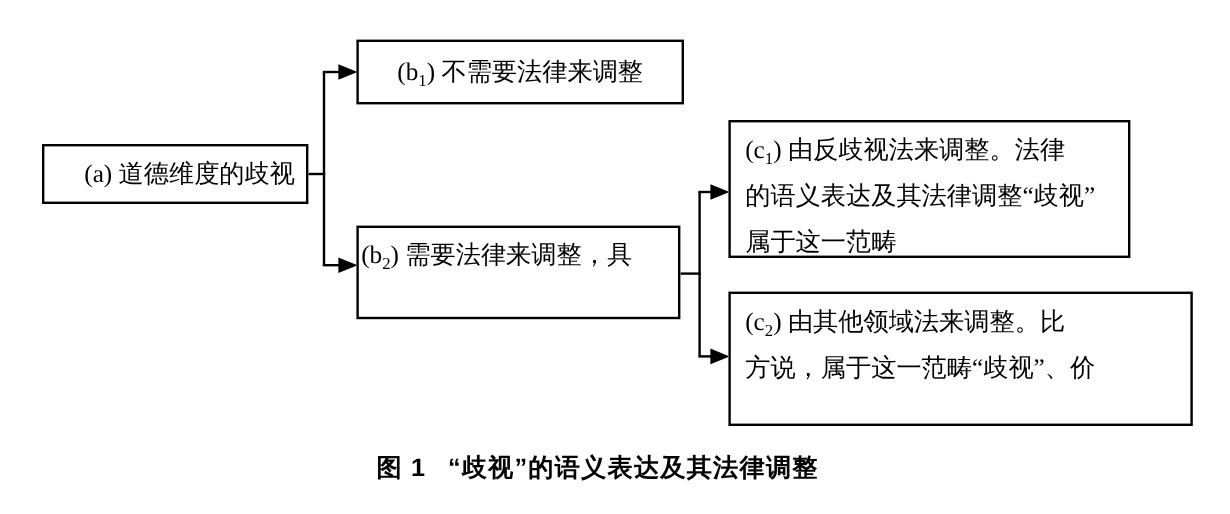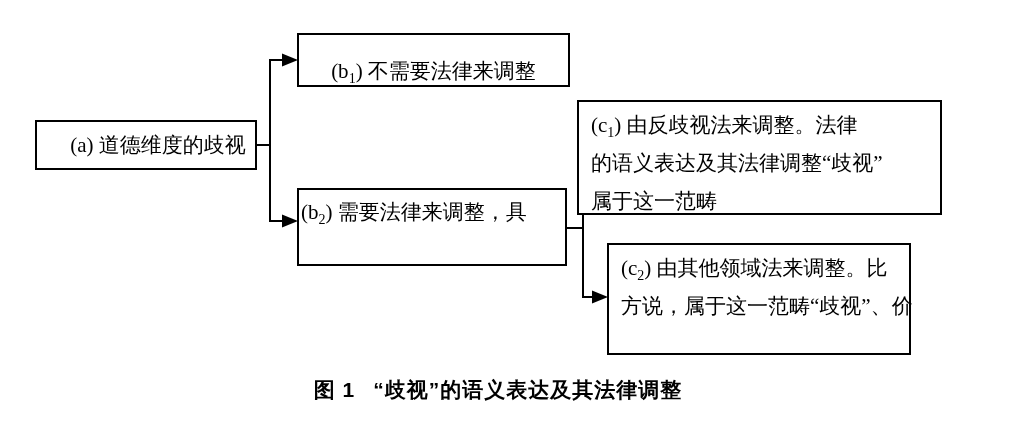--- a/index.html
+++ b/index.html
@@ -32,34 +32,34 @@
     font-size: 14px;
     line-height: 0;
     vertical-align: -5px;
   }
   .box-a {
     left: 35px; top: 120px; width: 222px; height: 50px;
     display: flex; align-items: center; justify-content: center; padding-left: 24px;
   }
   .box-b1 {
     left: 297px; top: 33px; width: 273px; height: 54px;
-    display: flex; align-items: flex-end; justify-content: center;
+    display: flex; align-items: center; justify-content: center;
   }
   .box-b2 {
     left: 297px; top: 188px; width: 270px; height: 78px;
     padding: 3px 6px 0 2px;
     line-height: 38px;
   }
   .box-c1 {
-    left: 577px; top: 100px; width: 365px; height: 115px;
+    left: 607px; top: 100px; width: 335px; height: 115px;
     padding: 4px 6px 0 12px;
     line-height: 38px;
   }
   .box-c2 {
-    left: 607px; top: 243px; width: 304px; height: 112px;
+    left: 607px; top: 243px; width: 387px; height: 112px;
     padding: 4px 6px 0 12px;
     line-height: 38px;
   }
   .caption {
     position: absolute;
     left: 12px; top: 376px;
     width: 972px;
     text-align: center;
     font-family: "Liberation Sans", "DejaVu Sans", sans-serif;
     font-weight: bold;

